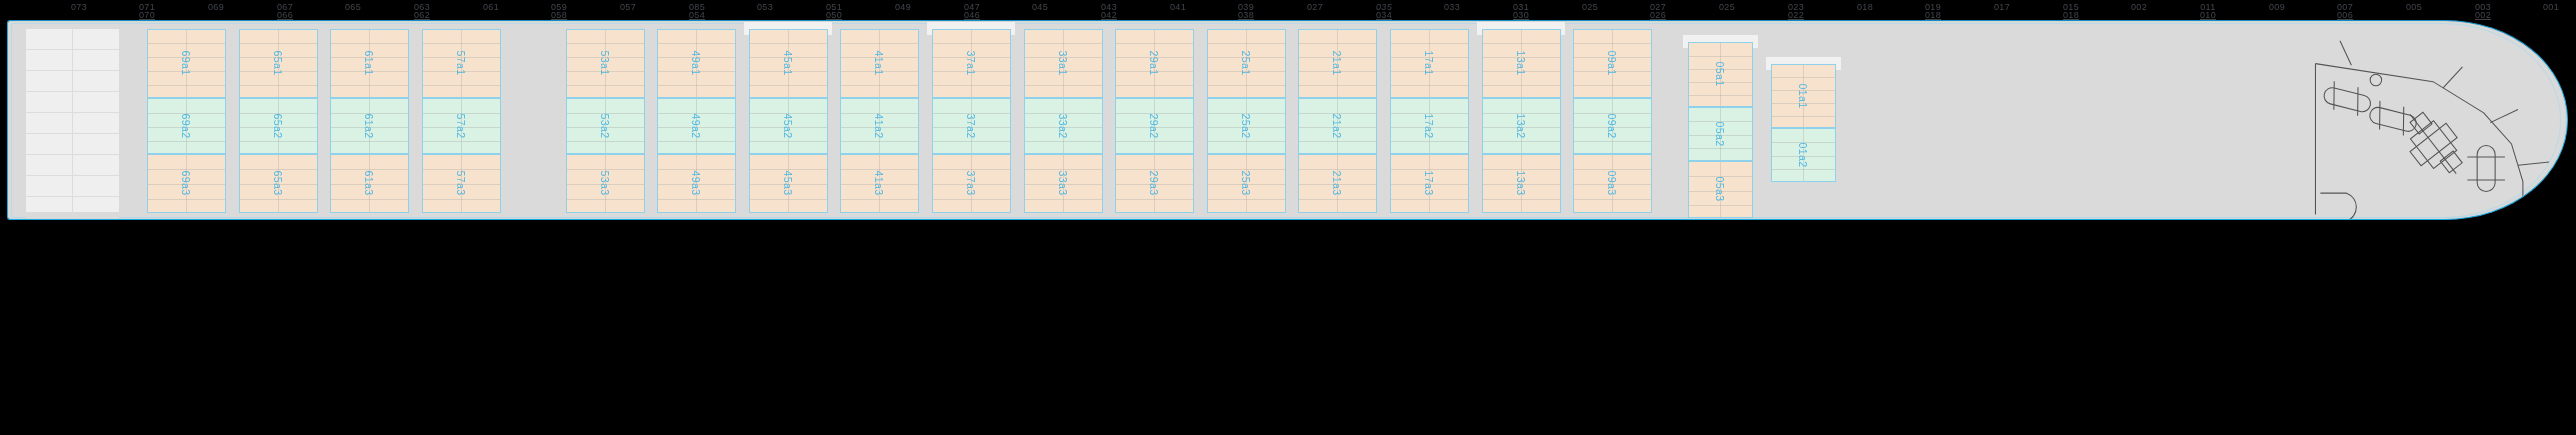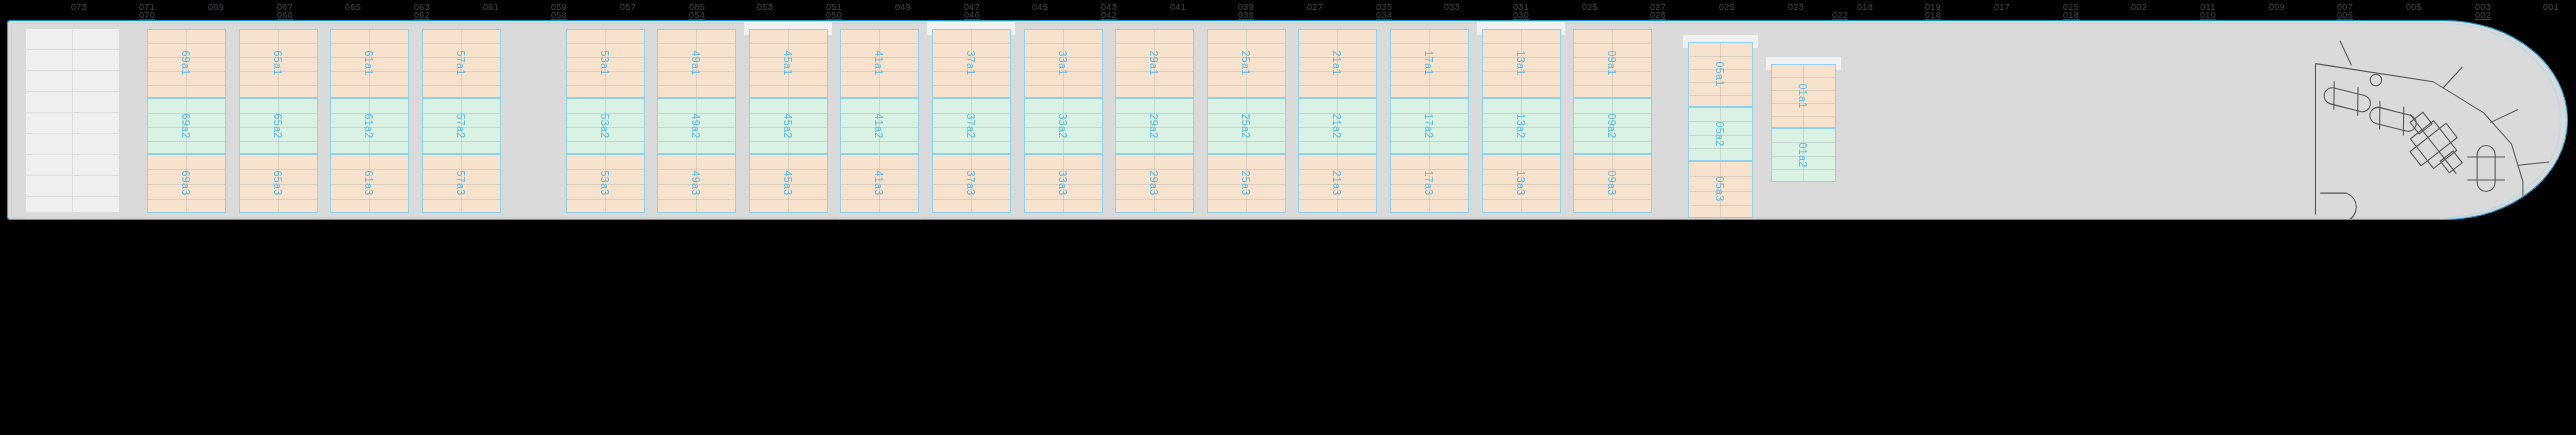--- a/index.html
+++ b/index.html
@@ -138,21 +138,21 @@
       <div class="tick even" style="left: 422px;">062</div>
       <div class="tick even" style="left: 559px;">058</div>
       <div class="tick even" style="left: 697px;">054</div>
       <div class="tick even" style="left: 834px;">050</div>
       <div class="tick even" style="left: 972px;">046</div>
       <div class="tick even" style="left: 1109px;">042</div>
       <div class="tick even" style="left: 1246px;">038</div>
       <div class="tick even" style="left: 1384px;">034</div>
       <div class="tick even" style="left: 1521px;">030</div>
       <div class="tick even" style="left: 1658px;">026</div>
-      <div class="tick even" style="left: 1840px;">022</div>
+      <div class="tick even" style="left: 1796px;">022</div>
       <div class="tick even" style="left: 1933px;">018</div>
       <div class="tick even" style="left: 2071px;">018</div>
       <div class="tick even" style="left: 2208px;">010</div>
       <div class="tick even" style="left: 2345px;">006</div>
       <div class="tick even" style="left: 2483px;">002</div>
     </div>
 
   <div id="hullWrap">
     <div id="hull">
       <div id="hullInner"></div>

